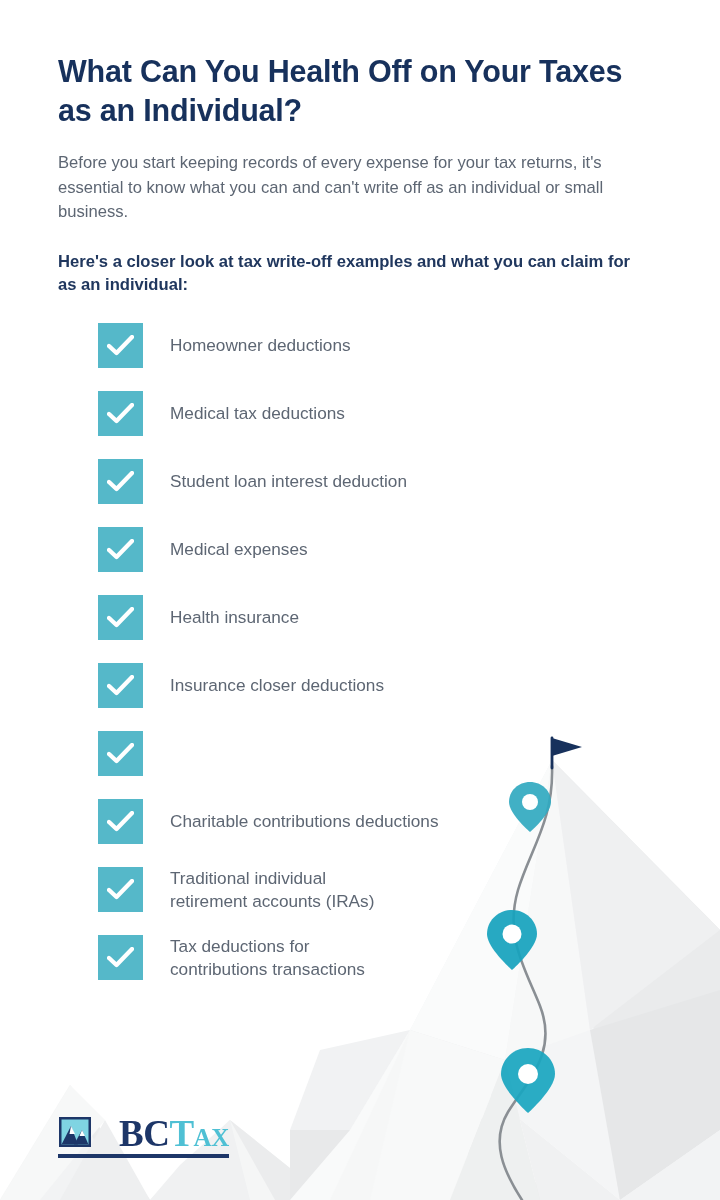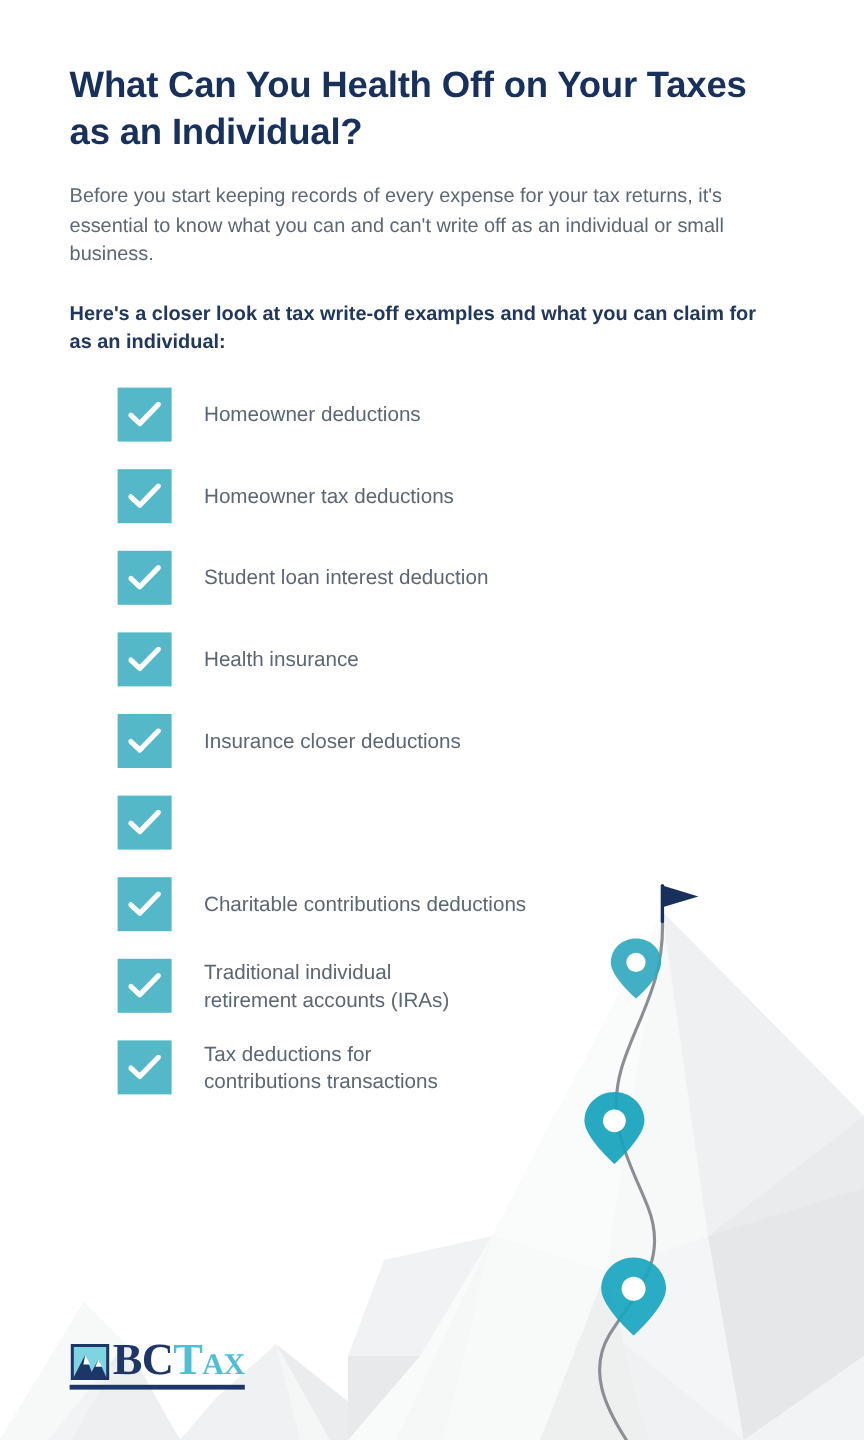--- a/index.html
+++ b/index.html
@@ -116,21 +116,22 @@
     z-index: 3;
     display: flex;
     align-items: flex-end;
   }
   #logo-inner {
     display: flex;
     flex-direction: column;
   }
   #logo-row {
     display: flex;
-    align-items: flex-end;
+    align-items: flex-start;
+    gap: 25px;
   }
   #logo-mark {
     width: 34px;
     height: 32px;
     margin-right: 2px;
     flex: 0 0 auto;
   }
   #logo-wordmark {
     font-family: "Liberation Serif", serif;
     font-weight: bold;
@@ -224,32 +225,40 @@
         </span>
         <span class="check-label">Homeowner deductions</span>
       </li>
 
       <li class="check-item">
         <span class="check-box">
           <svg width="27" height="21" viewBox="0 0 27 21" aria-hidden="true">
             <path d="M2,11 L9.5,18 L25,2" fill="none" stroke="#ffffff" stroke-width="4.3" stroke-linecap="round" stroke-linejoin="round"></path>
           </svg>
         </span>
-        <span class="check-label">Homeowner tax deductions</span>
+        <span class="check-label">Medical tax deductions</span>
       </li>
 
       <li class="check-item">
         <span class="check-box">
           <svg width="27" height="21" viewBox="0 0 27 21" aria-hidden="true">
             <path d="M2,11 L9.5,18 L25,2" fill="none" stroke="#ffffff" stroke-width="4.3" stroke-linecap="round" stroke-linejoin="round"></path>
           </svg>
         </span>
         <span class="check-label">Student loan interest deduction</span>
       </li>
 
+      <li class="check-item">
+        <span class="check-box">
+          <svg width="27" height="21" viewBox="0 0 27 21" aria-hidden="true">
+            <path d="M2,11 L9.5,18 L25,2" fill="none" stroke="#ffffff" stroke-width="4.3" stroke-linecap="round" stroke-linejoin="round"></path>
+          </svg>
+        </span>
+        <span class="check-label">Medical expenses</span>
+      </li>
 
       <li class="check-item">
         <span class="check-box">
           <svg width="27" height="21" viewBox="0 0 27 21" aria-hidden="true">
             <path d="M2,11 L9.5,18 L25,2" fill="none" stroke="#ffffff" stroke-width="4.3" stroke-linecap="round" stroke-linejoin="round"></path>
           </svg>
         </span>
         <span class="check-label">Health insurance</span>
       </li>
 

